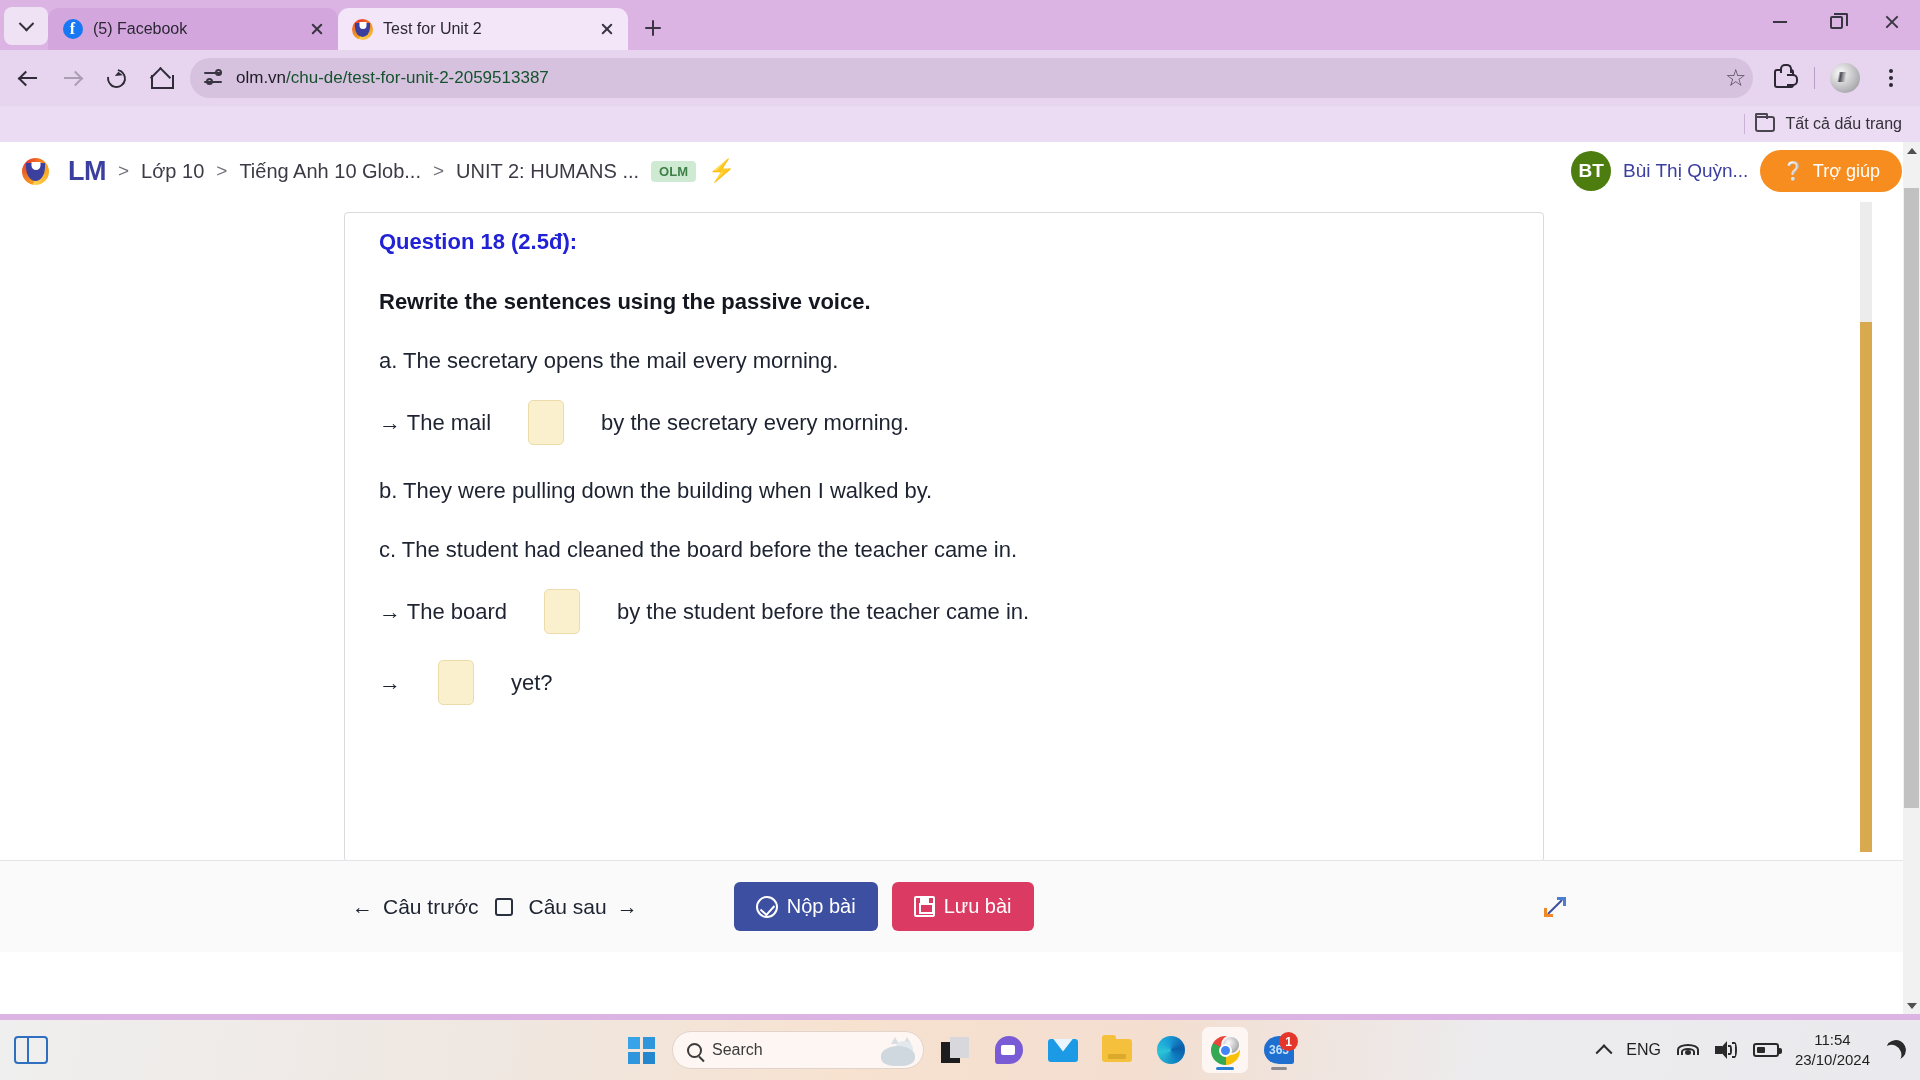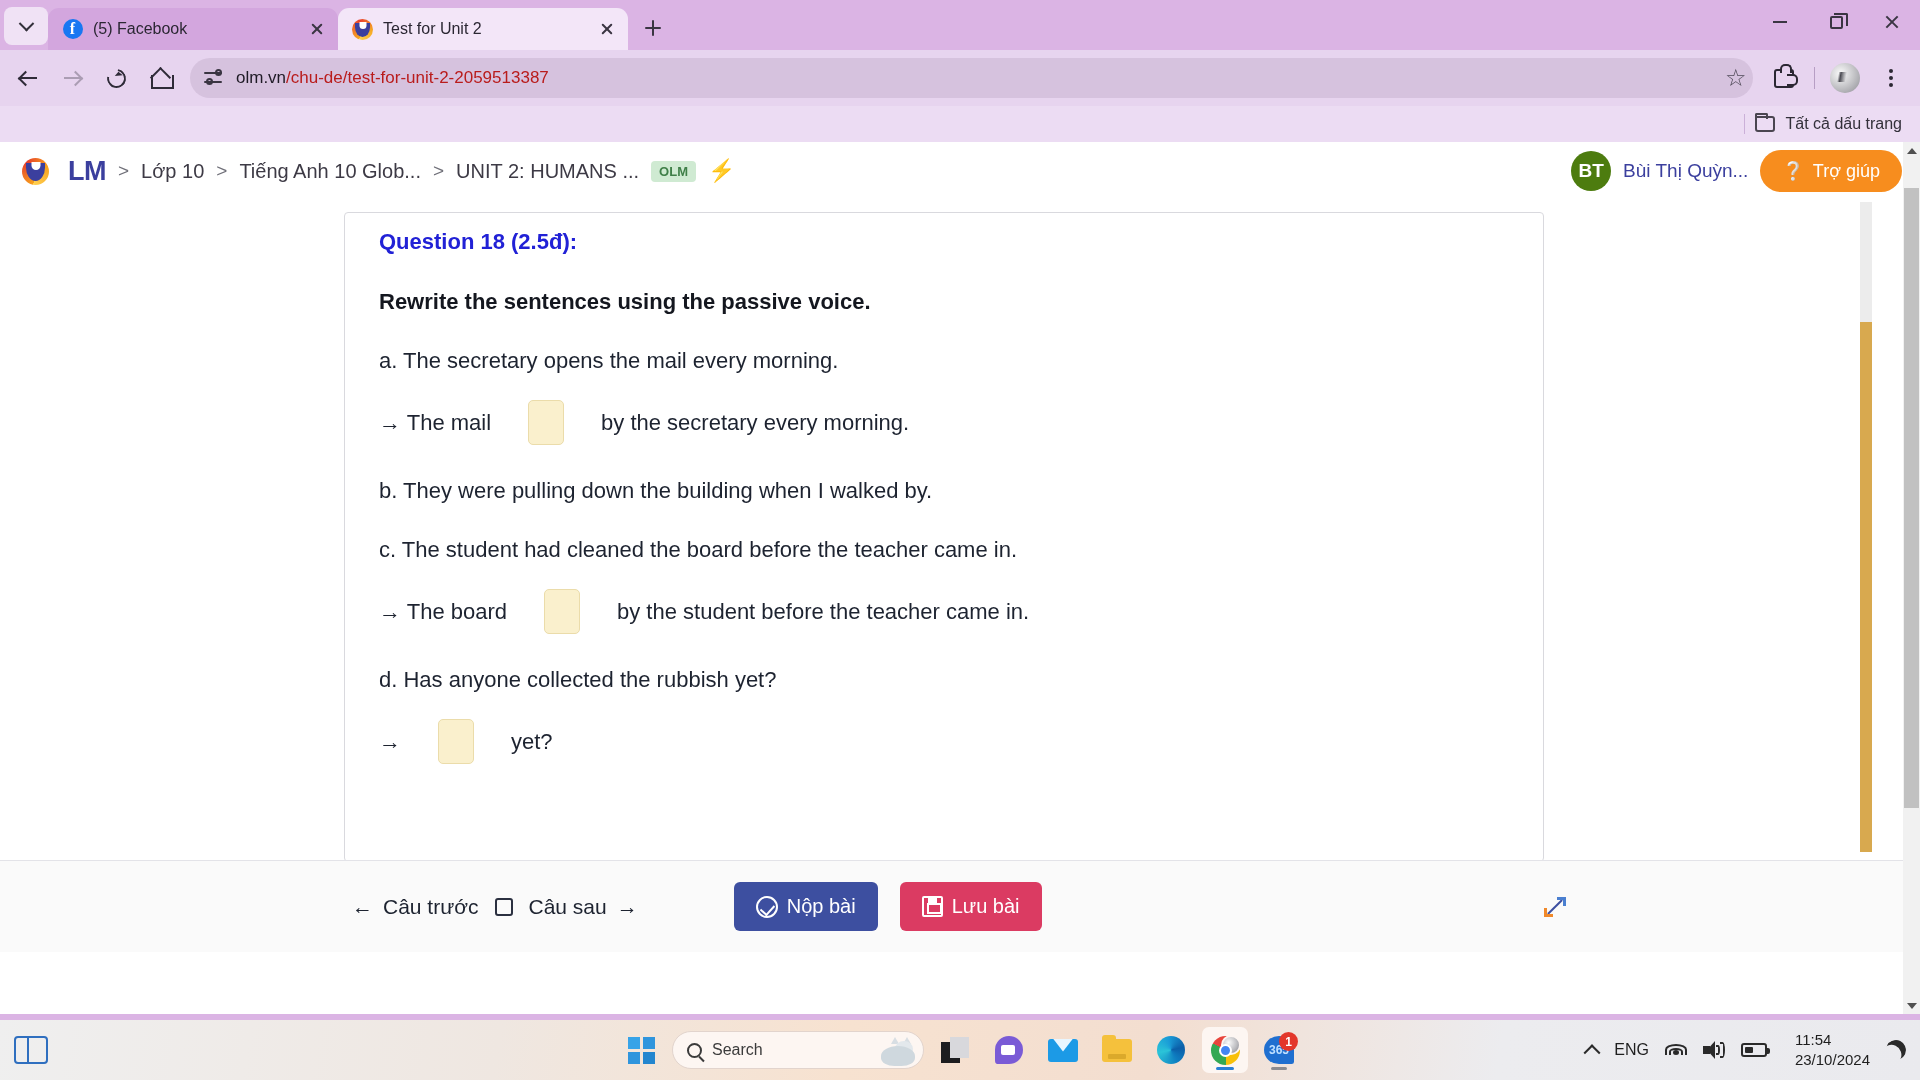--- a/index.html
+++ b/index.html
@@ -85,21 +85,21 @@
     display: flex; align-items: center; padding: 0 8px 0 14px; gap: 12px; margin: 0 6px;
   }
   .site-ico { width: 20px; height: 18px; position: relative; flex:none; }
   .site-ico i { position:absolute; left:0; height:2px; background:#3a3542; border-radius:1px; }
   .site-ico i:nth-child(1){ top:3px; width:18px; }
   .site-ico i:nth-child(2){ top:12px; width:18px; }
   .site-ico i:nth-child(3){ top:0px; left:11px; width:7px; height:7px; background:none; border:2px solid #3a3542; border-radius:50%;}
   .site-ico i:nth-child(4){ top:9px; left:2px; width:7px; height:7px; background:none; border:2px solid #3a3542; border-radius:50%;}
   .url { font-size: 17px; color: #1f1b26; white-space: nowrap; overflow: hidden; flex:1; }
   .url .host { color: #1f1b26; }
-  .url .path { color: #b91c1c; }
+  .url .path { color: #14532d; }
   .star { width:20px;height:20px;flex:none;
     background: radial-gradient(circle, transparent 60%, transparent 60%); position:relative;}
   .star::before{content:'\2606'; font-size:24px; color:#504a58; line-height:19px;}
   .tbicon { width: 42px; height: 42px; display:flex;align-items:center;justify-content:center; flex:none;}
   .puzzle { width:20px;height:19px;border:2px solid #2b2733; border-radius:3px; position:relative;}
   .puzzle::before{content:'';position:absolute;right:-6px;top:3px;width:9px;height:8px;border:2px solid #2b2733;border-left:none;border-radius:0 5px 5px 0;background:#e7d4ef;}
   .puzzle::after{content:'';position:absolute;left:4px;top:-7px;width:8px;height:7px;border:2px solid #2b2733;border-bottom:none;border-radius:5px 5px 0 0;background:#e7d4ef;}
   .vsep { width: 1px; height: 22px; background: #b79ec4; margin: 0 5px; flex:none;}
   .avatar-tb { width: 30px; height: 30px; border-radius: 50%;
      background: radial-gradient(circle at 35% 35%, #fbfbfb, #b9b9bd 60%, #8b8b92);
@@ -168,21 +168,21 @@
 
   
   .actionbar {
     position:absolute; left:0; right:0; top: 660px; height: 92px;
     border-top: 1px solid #e3e3e8; background:#fafafa;
     display:flex; align-items:center;
   }
   .nav-group { display:flex; align-items:center; gap:16px; font-size:21px; color:#1d2330; margin-left: 352px;}
   .nav-item { display:flex; align-items:center; gap:10px; white-space:nowrap; }
   .sq { width:18px;height:18px;border:2px solid #2b3040; border-radius:3px; }
-  .btn-group { display:flex; gap:22px; margin-left: 96px; }
+  .btn-group { display:flex; gap:14px; margin-left: 96px; }
   .btn { border-radius:6px; color:#fff; font-size:20px; padding:13px 22px; display:flex; align-items:center; gap:9px; white-space:nowrap;}
   .btn-submit { background:#3d4fa0; }
   .btn-save { background:#db3b62; }
   .ico-check { width:22px;height:22px;border:2px solid #fff;border-radius:50%;position:relative;flex:none;}
   .ico-check::after{content:'';position:absolute;left:5px;top:4px;width:7px;height:11px;border:2px solid #fff;border-top:none;border-left:none;transform:rotate(42deg);}
   .ico-save { width:21px;height:21px;border:2px solid #fff;border-radius:2px;position:relative;flex:none;}
   .ico-save::before{content:'';position:absolute;left:4px;top:-1px;width:9px;height:7px;background:#fff;}
   .ico-save::after{content:'';position:absolute;left:3px;bottom:1px;width:11px;height:7px;border:2px solid #fff;}
   .expand-btn { margin-left:auto; margin-right: 348px; width:34px;height:34px;position:relative;}
   .expand-btn .a1, .expand-btn .a2 { position:absolute; width:20px;height:2px; background:#3d4fa0; left:7px; top:16px; transform:rotate(-45deg);}
@@ -259,21 +259,21 @@
   .wifi i:nth-child(3){width:6px;height:4px;bottom:3px;background:#2a2a2a;border-radius:50%;height:5px;border:none;}
   .spk { width:22px;height:18px;position:relative;}
   .spk .c{position:absolute;left:0;top:5px;width:7px;height:8px;background:#2a2a2a;}
   .spk .t{position:absolute;left:4px;top:0;width:0;height:0;border-top:9px solid transparent;border-bottom:9px solid transparent;border-right:8px solid #2a2a2a;}
   .spk .w1,.spk .w2{position:absolute;border:2px solid #2a2a2a;border-left:none;border-radius:0 50% 50% 0;}
   .spk .w1{left:13px;top:4px;width:4px;height:10px;}
   .spk .w2{left:17px;top:1px;width:5px;height:16px;}
   .batt { width:26px;height:14px;border:2px solid #2a2a2a;border-radius:3px;position:relative;}
   .batt::after{content:'';position:absolute;right:-5px;top:3px;width:3px;height:6px;background:#2a2a2a;border-radius:0 2px 2px 0;}
   .batt i{position:absolute;left:2px;top:2px;bottom:2px;width:8px;background:#2a2a2a;border-radius:1px;}
-  .clock { text-align:left; font-size:15px; color:#1f1f1f; line-height:1.35;margin-left:12px; }
+  .clock { text-align:center; font-size:15px; color:#1f1f1f; line-height:1.35; }
   .moon { width:20px;height:20px;border-radius:50%;box-shadow: inset -6px 3px 0 0 #2a2a2a; transform:rotate(-20deg);}
 </style>
 </head>
 <body>
 
 <div class="browser">
 
   <div class="tabstrip">
     <div class="tablist-btn">
       <span class="chev"></span>
@@ -404,21 +404,20 @@
 
         <div class="qline">b. They were pulling down the building when I walked by.</div>
 
         <div class="qline">c. The student had cleaned the board before the teacher came in.</div>
         <div class="qline ans">
           <span>→ The board</span>
           <span class="blank"></span>
           <span>by the student before the teacher came in.</span>
         </div>
 
-        <div class="qline">d. Has anyone collected the rubbish yet?</div>
         <div class="qline ans">
           <span>→</span>
           <span class="blank"></span>
           <span>yet?</span>
         </div>
       </div>
 
       <div class="inner-sb" style="left:1858px;top:2px;">
         <div class="track"></div>
         <div class="thumb"></div>

